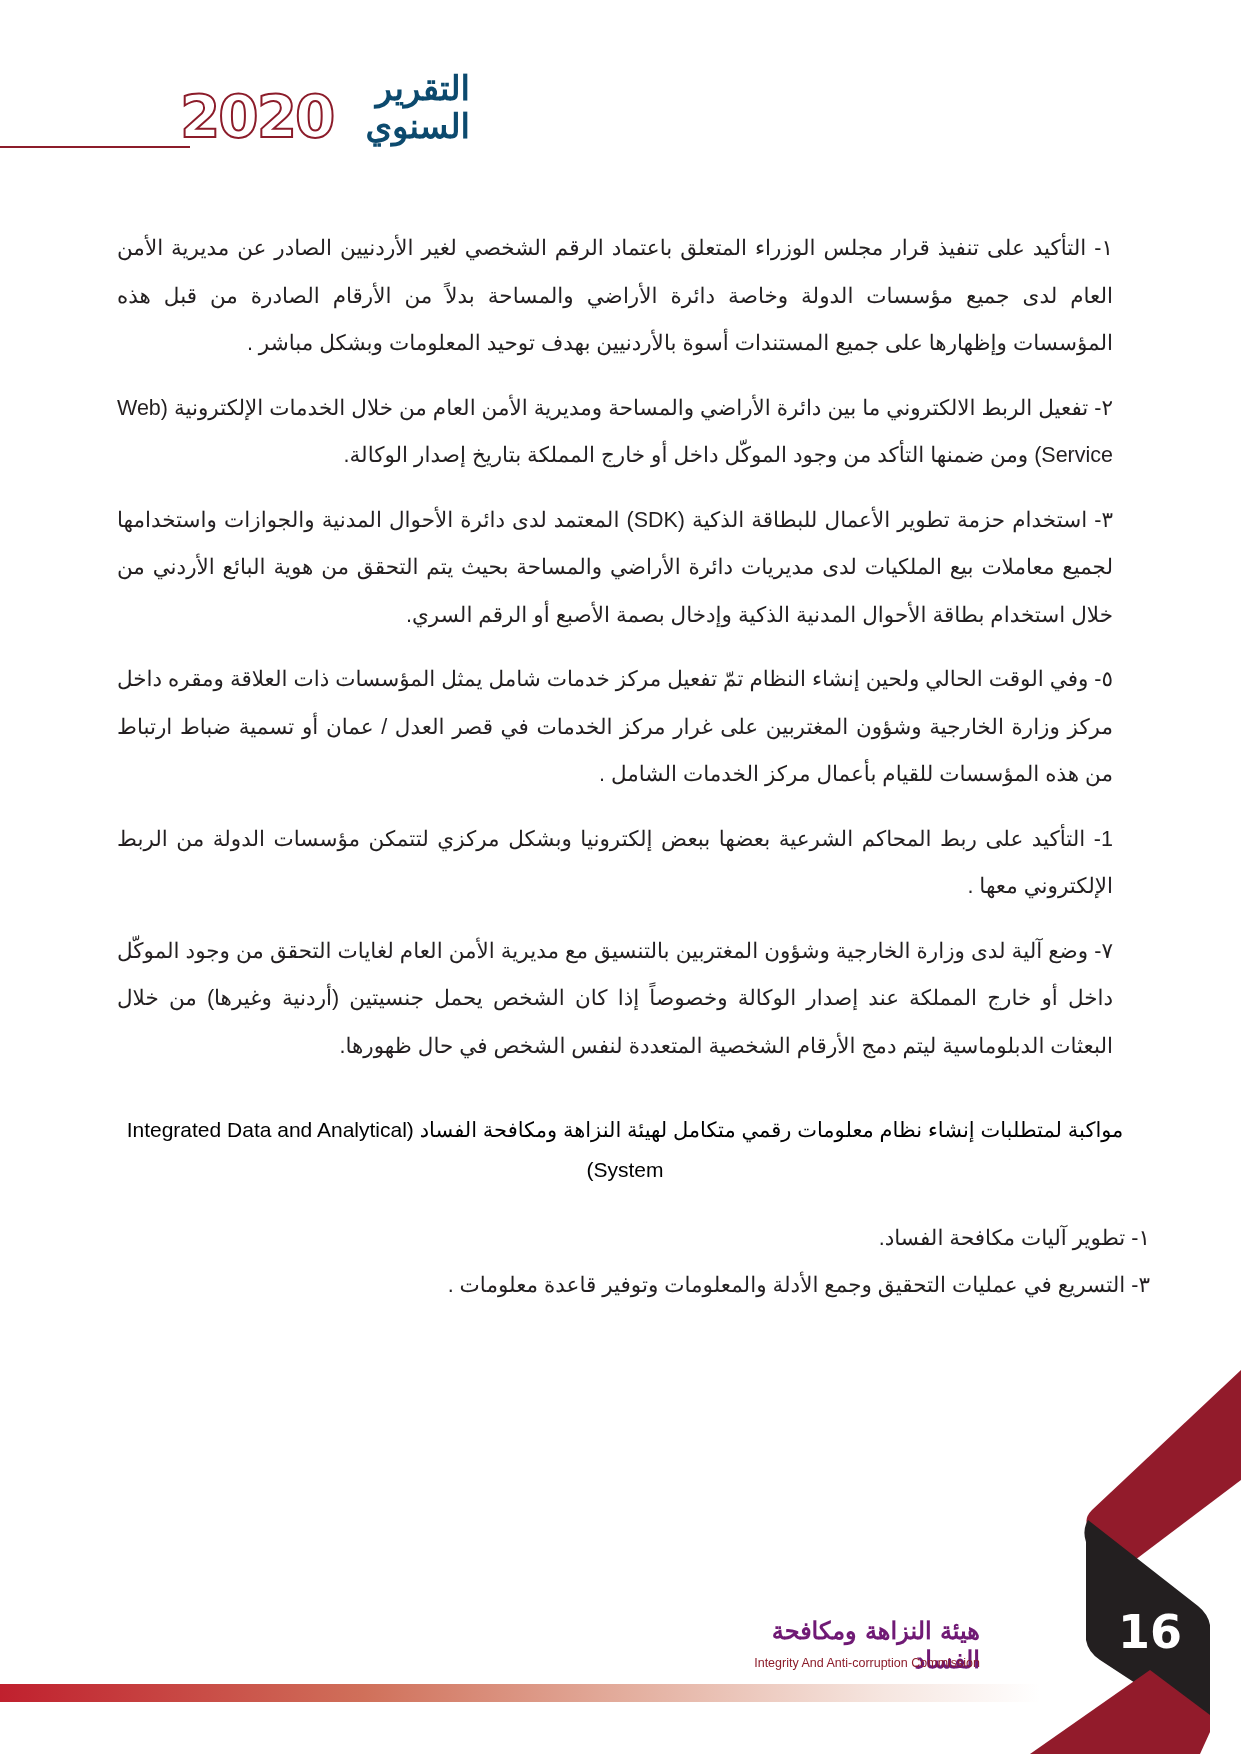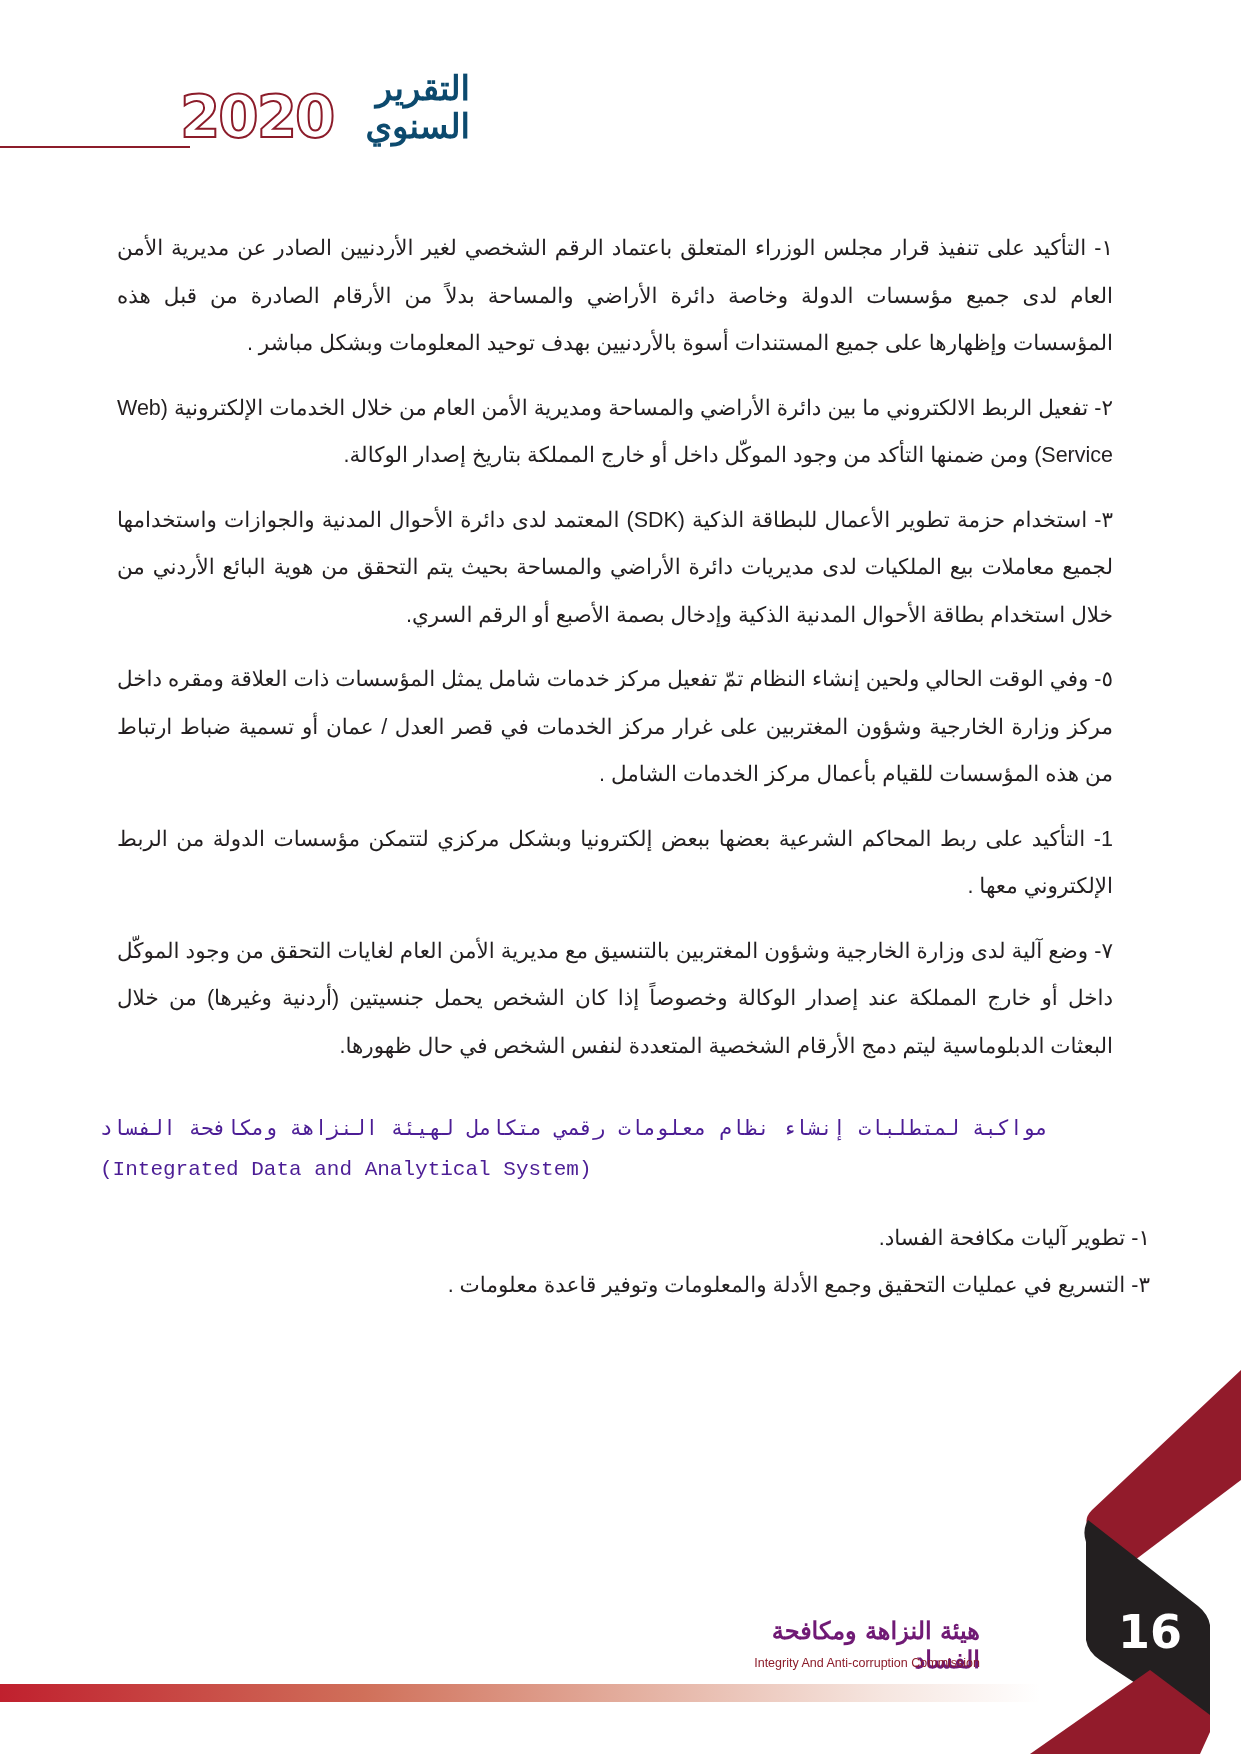--- a/index.html
+++ b/index.html
@@ -14,22 +14,22 @@
               color:#ffffff; -webkit-text-stroke:2px #8c1c2a; }
   .hdr-title { position:absolute; left:320px; top:0px; width:150px; direction:rtl; text-align:right;
                font-family:Liberation Serif, serif; font-weight:bold; color:#0c4a6e;
                font-size:34px; line-height:38px; }
 
   
   .content { position:absolute; left:100px; top:208px; width:1030px; direction:rtl; text-align:justify;
              font-family:"Liberation Sans", sans-serif; font-size:21.5px; line-height:47.5px; color:#231f20; }
   .content p { margin:17px; text-align-last:right; }
 
-  .section-heading { position:absolute; left:100px; top:1110px; width:1050px; direction:rtl; text-align:left;
-                     font-family:Liberation Mono, monospace; font-size:21px; line-height:40px; color:#4c1d95; }
+  .section-heading { position:absolute; left:100px; top:1110px; width:1050px; direction:rtl; text-align:center;
+                     font-family:Liberation Sans, sans-serif; font-size:21px; line-height:40px; color:#000000; }
   .section-heading div { margin:0; }
 
   .goals { position:absolute; left:380px; top:1215px; width:770px; direction:rtl; 
            font-family:"Liberation Sans", sans-serif; font-size:21.5px; line-height:47px; color:#231f20; }
   .goals div { margin:0; }
 
   
   .footer-bar { position:absolute; left:0; top:1684px; width:1040px; height:18px;
                 background:linear-gradient(to right, #c0202e 0%, #d0705a 35%, #e3ad9d 60%, #f6e6e0 85%, #ffffff 100%); }
   .org-ar { position:absolute; left:720px; top:1616px; width:260px; direction:rtl; text-align:right;

